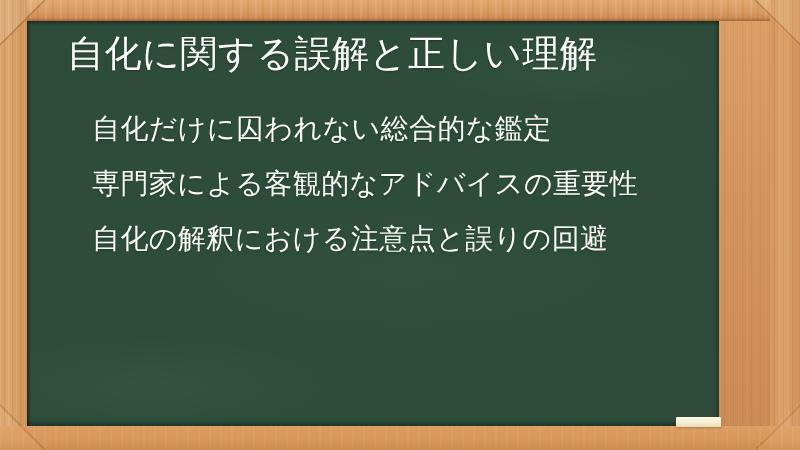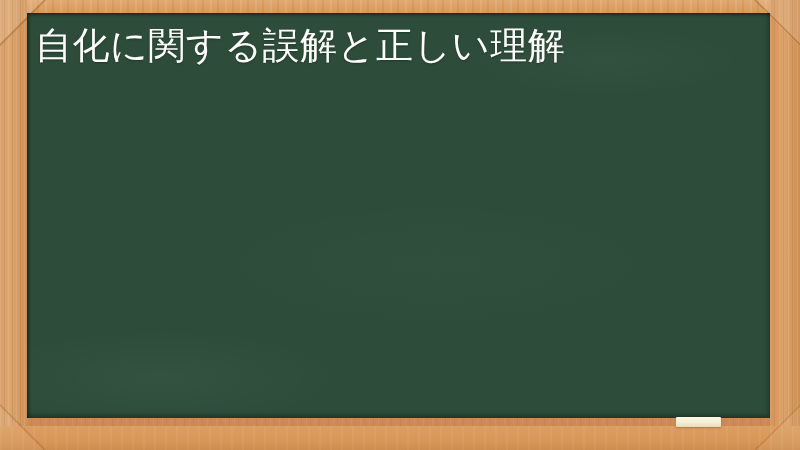--- a/index.html
+++ b/index.html
@@ -123,28 +123,29 @@
   }
   .miter-tl { left: 0;  top: 0; background: linear-gradient(135deg, rgba(255,255,255,0.10) 0 47%, rgba(140,78,30,0.30) 47% 50%, rgba(0,0,0,0) 50%); }
   .miter-tr { right: 0; top: 0; background: linear-gradient(225deg, rgba(255,255,255,0.10) 0 47%, rgba(140,78,30,0.30) 47% 50%, rgba(0,0,0,0) 50%); }
   .miter-bl { left: 0;  bottom: 0; background: linear-gradient(45deg,  rgba(255,255,255,0.06) 0 47%, rgba(140,78,30,0.22) 47% 50%, rgba(0,0,0,0) 50%); }
   .miter-br { right: 0; bottom: 0; background: linear-gradient(315deg, rgba(255,255,255,0.06) 0 47%, rgba(140,78,30,0.22) 47% 50%, rgba(0,0,0,0) 50%); }
 
   
   .board {
     position: absolute;
     left: 27px;
-    top: 13px;
-    width: 743px;
+    top: 21px;
+    width: 660px;
     height: 405px;
     background: #2d4d3a;
     box-shadow:
       inset 2px 2px 3px rgba(0,0,0,0.42),
       inset -2px -3px 4px rgba(0,0,0,0.30);
     overflow: hidden;
+    padding-left: 32px;
   }
   
   .board::after {
     content: "";
     position: absolute;
     inset: 0;
     background:
       radial-gradient(ellipse 260px 70px at 18% 90%, rgba(255,255,255,0.030), rgba(255,255,255,0) 70%),
       radial-gradient(ellipse 200px 50px at 78% 12%, rgba(255,255,255,0.022), rgba(255,255,255,0) 70%),
       radial-gradient(ellipse 320px 90px at 55% 62%, rgba(255,255,255,0.016), rgba(255,255,255,0) 72%);
@@ -213,19 +214,24 @@
   <div class="miter miter-tl"></div>
   <div class="miter miter-tr"></div>
   <div class="miter miter-bl"></div>
   <div class="miter miter-br"></div>
 
   <div class="board">
     <div class="board-inner">
 
       <div class="title">自化に関する誤解と正しい理解</div>
 
+      <div class="bullets">
+        <div class="bullet-line">自化だけに囚われない総合的な鑑定</div>
+        <div class="bullet-line">専門家による客観的なアドバイスの重要性</div>
+        <div class="bullet-line">自化の解釈における注意点と誤りの回避</div>
+      </div>
 
     </div>
   </div>
 
   <div class="chalk"></div>
 
 </div>
 
 </body></html>

